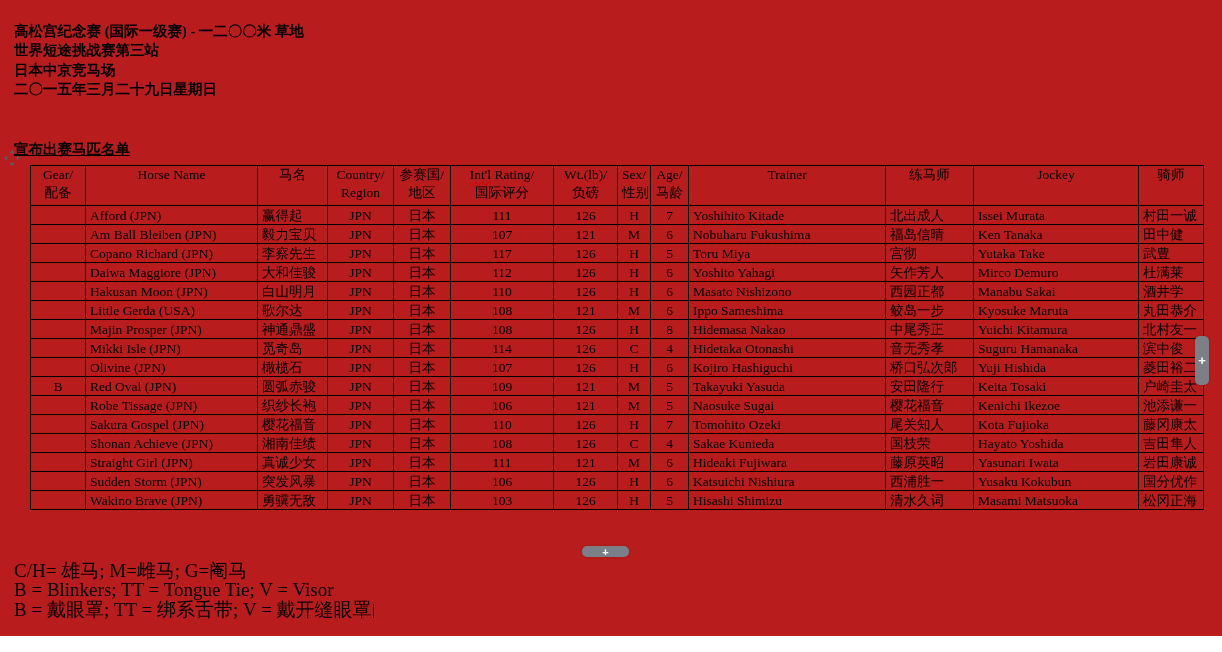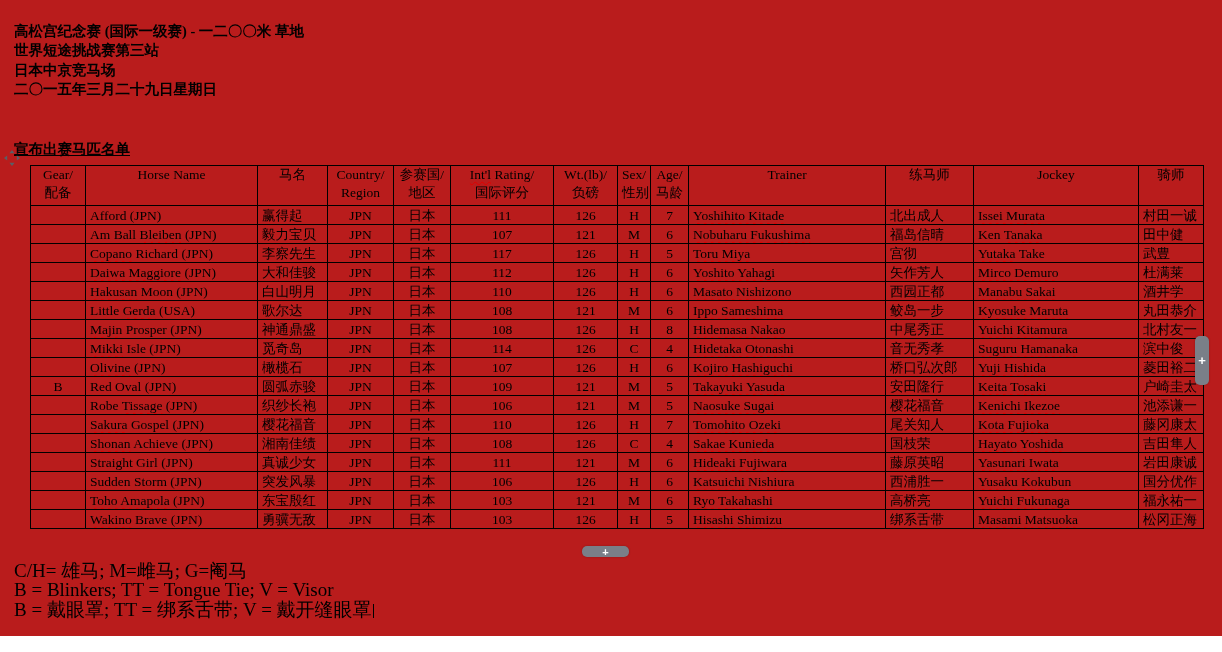--- a/index.html
+++ b/index.html
@@ -351,45 +351,30 @@
           <td class="c">126</td>
           <td class="c">H</td>
           <td class="c">6</td>
           <td class="l"><span class="sp">Katsuichi Nishiura</span></td>
           <td class="l">西浦胜一</td>
           <td class="l"><span class="sp">Yusaku Kokubun</span></td>
           <td class="l">国分优作</td>
         </tr>
         <tr>
           <td class="c"></td>
-          <td class="l"><span class="sp">Toho Amapola</span> (JPN)</td>
-          <td class="l">东宝殷红</td>
-          <td class="c">JPN</td>
-          <td class="c">日本</td>
-          <td class="c">103</td>
-          <td class="c">121</td>
-          <td class="c">M</td>
-          <td class="c">6</td>
-          <td class="l"><span class="sp">Ryo Takahashi</span></td>
-          <td class="l">高桥亮</td>
-          <td class="l"><span class="sp">Yuichi Fukunaga</span></td>
-          <td class="l">福永祐一</td>
-        </tr>
-        <tr>
-          <td class="c"></td>
           <td class="l"><span class="sp">Wakino</span> Brave (JPN)</td>
           <td class="l">勇骥无敌</td>
           <td class="c">JPN</td>
           <td class="c">日本</td>
           <td class="c">103</td>
           <td class="c">126</td>
           <td class="c">H</td>
           <td class="c">5</td>
           <td class="l"><span class="sp">Hisashi Shimizu</span></td>
-          <td class="l">绑系舌带</td>
+          <td class="l">清水久词</td>
           <td class="l"><span class="sp">Masami Matsuoka</span></td>
           <td class="l">松冈正海</td>
         </tr>
       </tbody>
   </table>
 
   <button id="insert-row-btn" class="insert-btn">+</button>
   <button id="insert-col-btn" class="insert-btn">+</button>
 
   <div class="footblock">

